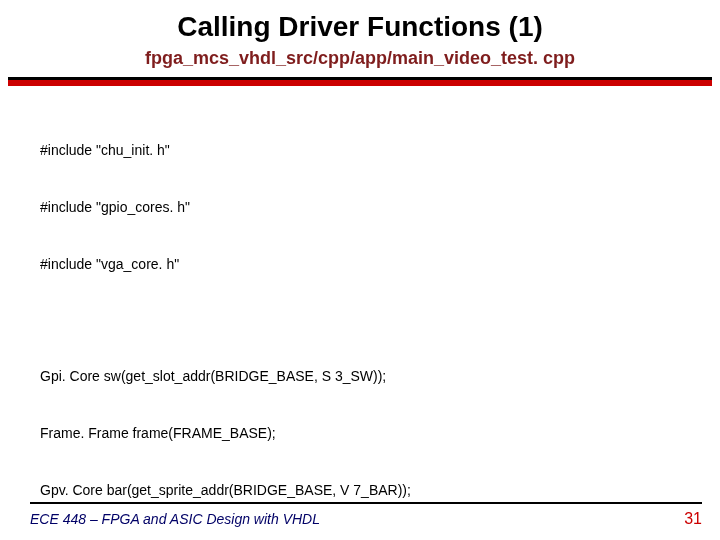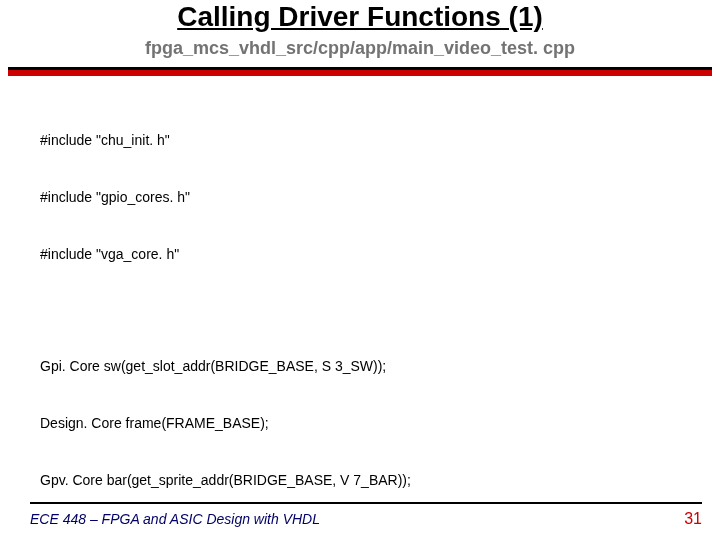--- a/index.html
+++ b/index.html
@@ -16,28 +16,28 @@
     width: 720px;
     height: 540px;
     position: relative;
     box-sizing: border-box;
   }
   .title {
     text-align: center;
     font-size: 28px;
     font-weight: bold;
     color: #000;
+    padding-top: 10px;
     line-height: 1.2;
-    text-decoration: underline;
   }
   .subtitle {
     text-align: center;
     font-size: 18px;
     font-weight: bold;
-    color: #737373;
+    color: #7f1d1d;
     margin-top: 4px;
     margin-bottom: 8px;
   }
   .divider {
     height: 6px;
     background: #cc0000;
     margin: 0 8px 0 8px;
     border-top: 3px solid #000;
   }
   .body-content {
@@ -90,21 +90,21 @@
 
   <div class="body-content">
     <div class="code-block">
       <div>#include "chu_init. h"</div>
       <div>#include "gpio_cores. h"</div>
       <div>#include "vga_core. h"</div>
     </div>
     <div class="gap"></div>
     <div class="code-block">
       <div>Gpi. Core sw(get_slot_addr(BRIDGE_BASE, S 3_SW));</div>
-      <div>Design. Core frame(FRAME_BASE);</div>
+      <div>Frame. Frame frame(FRAME_BASE);</div>
       <div>Gpv. Core bar(get_sprite_addr(BRIDGE_BASE, V 7_BAR));</div>
       
       
       
       
     </div>
   </div>
 
   <div class="footer">
     <div class="footer-line">

